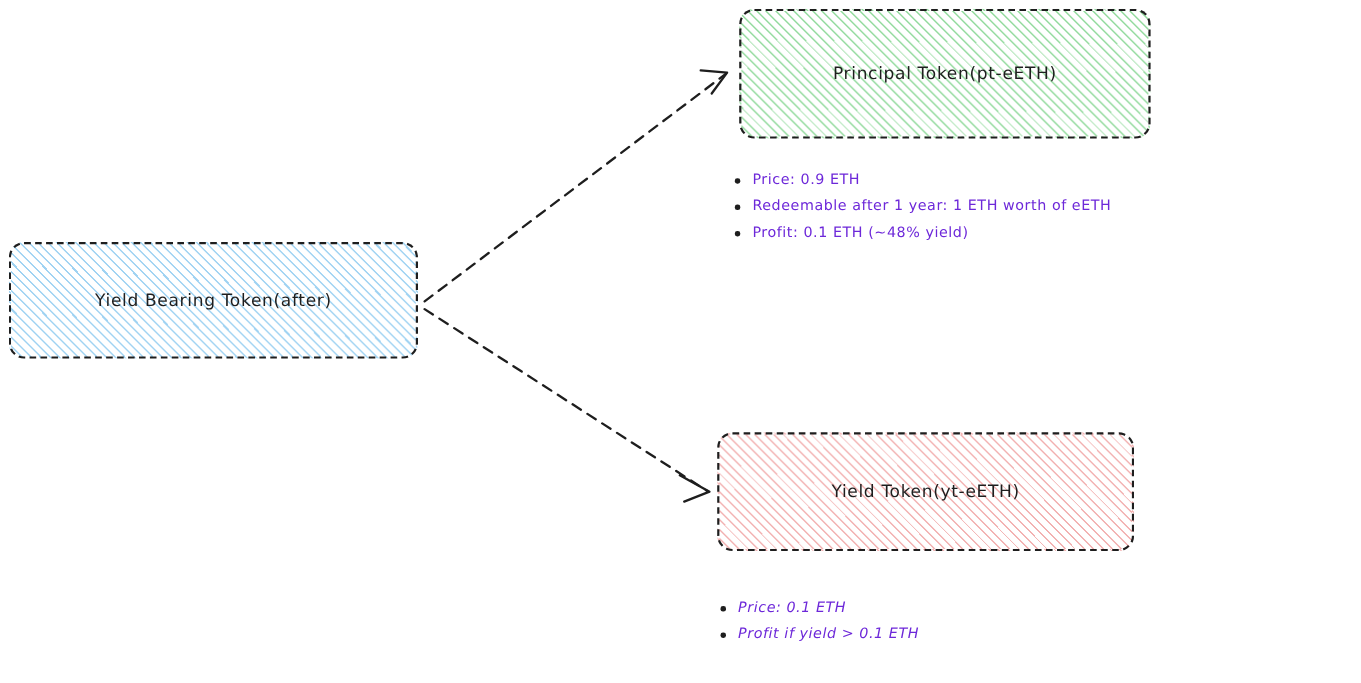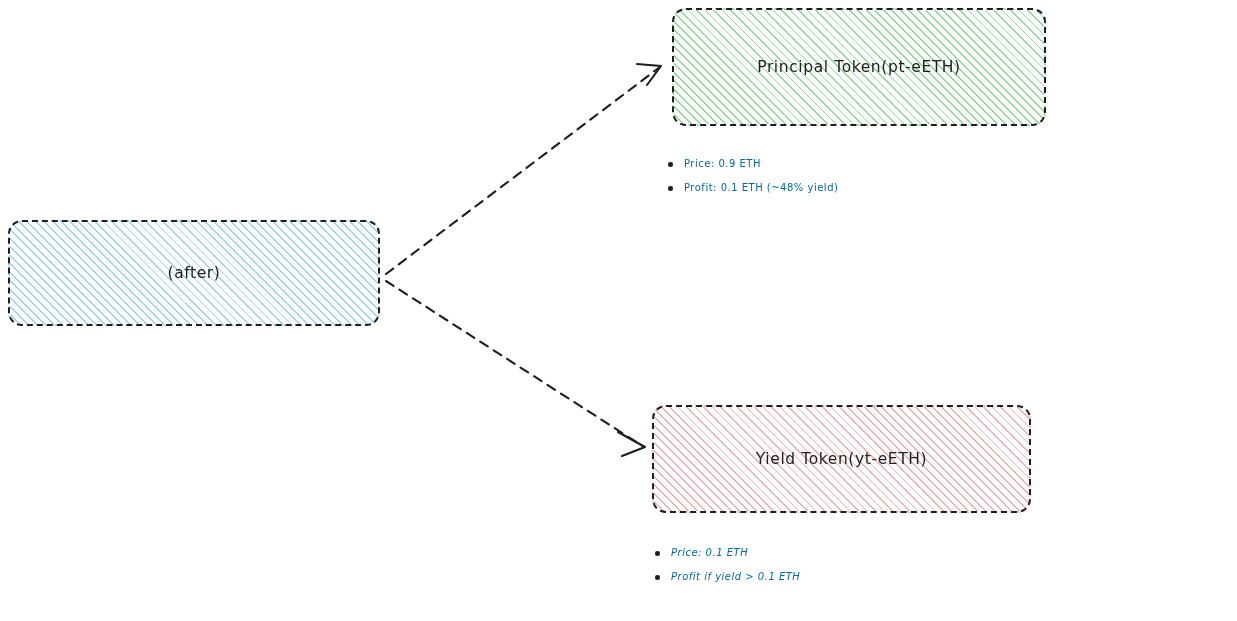--- a/index.html
+++ b/index.html
@@ -65,28 +65,28 @@
     background-image: repeating-linear-gradient(
       45deg,
       #f2b0b0 0px, #f2b0b0 1.2px,
       rgba(255,255,255,0) 1.2px, rgba(255,255,255,0) 6px
     );
   }
 
   
   #node-source   { left: 8px;   top: 220px; width: 372px; height: 106px; }
   #node-principal{ left: 672px; top: 8px;   width: 374px; height: 118px; }
-  #node-yield    { left: 652px; top: 405px; width: 379px; height: 108px; text-align: center; }
+  #node-yield    { left: 652px; top: 393px; width: 379px; height: 108px; text-align: center; }
 
   
   .bullets {
     position: absolute;
-    color: #0369a1;
+    color: #6d28d9;
     font-family: "DejaVu Sans", sans-serif;
-    font-size: 10px;
+    font-size: 13px;
     line-height: 24px;
     letter-spacing: 0.5px;
   }
   .bullets .item {
     position: relative;
     padding-left: 16px;
     white-space: nowrap;
   }
   .bullets .item::before {
     content: "";
@@ -113,34 +113,36 @@
     <path d="M 637 64 L 661 66 L 647 85" fill="none" stroke="#1e1e1e" stroke-width="2.1" stroke-linecap="round" stroke-linejoin="round"></path>
   </g>
 
   <g>
     <path d="M 386 281 L 644 447" fill="none" stroke="#1e1e1e" stroke-width="2.1" stroke-linecap="round" stroke-dasharray="9 7"></path>
     <path d="M 618 432 L 645 447 L 622 456" fill="none" stroke="#1e1e1e" stroke-width="2.1" stroke-linecap="round" stroke-linejoin="round"></path>
   </g>
 </svg>
 
 <div class="node hatch-blue" id="node-source">
+  <div class="line">Yield Bearing Token</div>
   <div class="line">(after)</div>
 </div>
 
 <div class="node hatch-green" id="node-principal">
   <div class="line">Principal Token</div>
   <div class="line">(pt-eETH)</div>
 </div>
 
 <div class="node hatch-pink" id="node-yield">
   <div class="line">Yield Token</div>
   <div class="line">(yt-eETH)</div>
 </div>
 
 <div class="bullets" id="bullets-principal">
   <div class="item">Price: 0.9 ETH</div>
+  <div class="item">Redeemable after 1 year: 1 ETH worth of eETH</div>
   <div class="item">Profit: 0.1 ETH (~48% yield)</div>
 </div>
 
 <div class="bullets" id="bullets-yield">
   <div class="item">Price: 0.1 ETH</div>
   <div class="item">Profit if yield &gt; 0.1 ETH</div>
 </div>
 
 </body></html>

